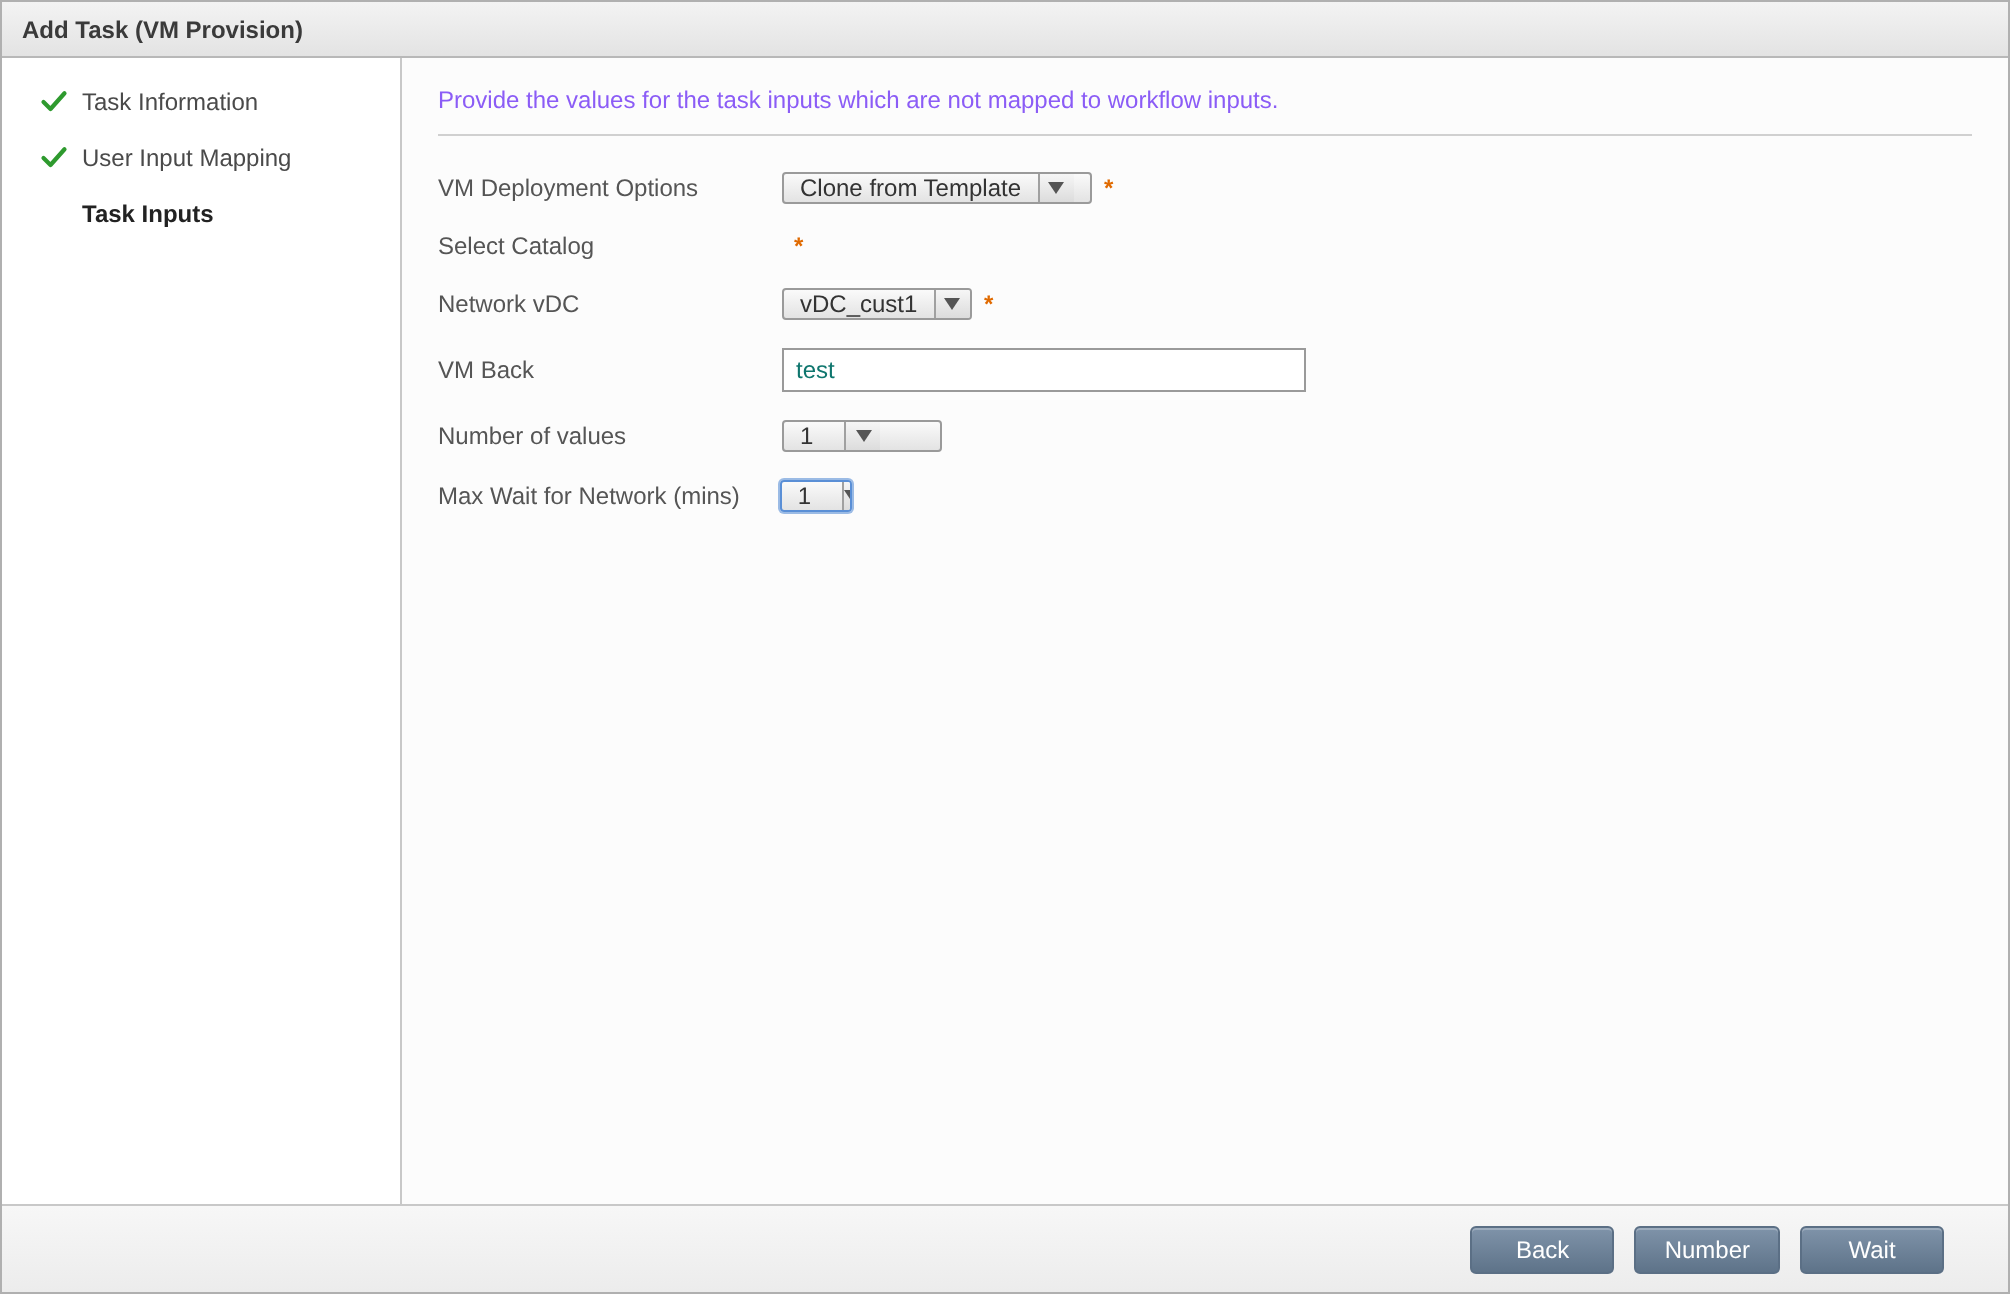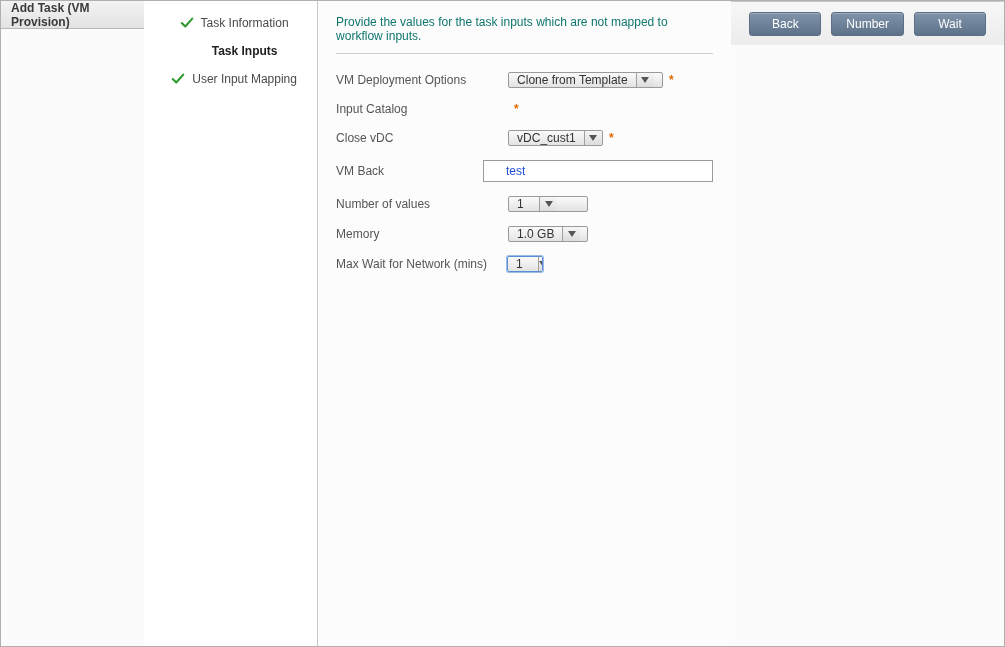--- a/index.html
+++ b/index.html
@@ -8,21 +8,21 @@
     font-family: Arial, Helvetica, sans-serif;
     font-size: 12px;
     color: #444;
     background: #f0f0f0;
   }
   .window {
     width: 1005px; height: 647px;
     background: #fbfbfb;
     border: 1px solid #b0b0b0;
     display: flex;
-    flex-direction: row;
+    flex-direction: column;
     box-shadow: 0 0 3px rgba(0,0,0,0.25);
   }
   .titlebar {
     height: 28px;
     background: linear-gradient(#f3f3f3, #e3e3e3);
     border-bottom: 1px solid #b8b8b8;
     display: flex;
     align-items: center;
     padding: 0 10px;
     font-weight: bold;
@@ -38,42 +38,41 @@
     border-right: 1px solid #c8c8c8;
     background: #fff;
     padding: 8px 0;
   }
   .sidebar-item {
     display: flex;
     align-items: center;
     padding: 6px 12px 6px 18px;
     cursor: pointer;
     color: #4a4a4a;
-    justify-content: center;
   }
   .sidebar-item .chk {
     width: 16px; height: 16px;
     margin-right: 6px;
     display: inline-flex;
     align-items: center; justify-content: center;
   }
   .sidebar-item.active {
     font-weight: bold;
     color: #222;
   }
   .sidebar-item .chk svg { width: 14px; height: 14px; }
 
   .main {
     flex: 1 1 auto;
     padding: 14px 18px;
     overflow: auto;
     background: #fcfcfc;
   }
   .instruct {
-    color: #0f766e;
+    color: #8b5cf6;
     padding-bottom: 10px;
     border-bottom: 1px solid #d0d0d0;
     margin-bottom: 18px;
   }
   .form-row {
     display: flex;
     align-items: center;
     margin-bottom: 14px;
   }
   .form-label {
@@ -108,33 +107,33 @@
   .dropdown .dd-btn svg { width: 8px; height: 6px; }
   .req {
     color: #e06a00;
     margin-left: 6px;
     font-weight: bold;
   }
   .textinput {
     height: 22px;
     width: 262px;
     border: 1px solid #9a9a9a;
-    padding: 0 22px;
+    padding: 0 6px;
     font-family: inherit;
     font-size: 12px;
-    color: #1d4ed8;
+    color: #0f766e;
     background: #fff;
   }
   .footer {
     height: 44px;
     border-top: 1px solid #c8c8c8;
     display: flex;
     align-items: center;
     justify-content: flex-end;
-    padding: 0 18px;
+    padding: 0 32px;
     gap: 10px;
     background: linear-gradient(#f7f7f7, #ececec);
   }
   .btn {
     min-width: 72px;
     height: 24px;
     border: 1px solid #5b6f85;
     background: linear-gradient(#7f93a9, #5e7389);
     color: #fff;
     font-size: 12px;
@@ -157,57 +156,57 @@
 
     <div class="sidebar">
       <div class="sidebar-item">
         <span class="chk">
           <svg viewBox="0 0 16 16">
               <path d="M2 8 L6 12 L14 3" stroke="#2e9a2e" stroke-width="2.4" fill="none" stroke-linecap="round" stroke-linejoin="round"></path>
             </svg>
         </span>
         <span>Task Information</span>
       </div>
-      <div class="sidebar-item active">
-        <span class="chk"></span>
-        <span>Task Inputs</span>
-      </div>
       <div class="sidebar-item">
         <span class="chk">
           <svg viewBox="0 0 16 16">
               <path d="M2 8 L6 12 L14 3" stroke="#2e9a2e" stroke-width="2.4" fill="none" stroke-linecap="round" stroke-linejoin="round"></path>
             </svg>
         </span>
         <span>User Input Mapping</span>
       </div>
+      <div class="sidebar-item active">
+        <span class="chk"></span>
+        <span>Task Inputs</span>
+      </div>
     </div>
 
     <div class="main">
       <div class="instruct">Provide the values for the task inputs which are not mapped to workflow inputs.</div>
 
       <div class="form-row">
         <div class="form-label">VM Deployment Options</div>
         <div class="dropdown" style="width:155px">
           <span class="dd-text">Clone from Template</span>
           <span class="dd-btn">
             <svg viewBox="0 0 8 6">
                 <path d="M0 0 L8 0 L4 6 Z" fill="#555"></path>
               </svg>
           </span>
         </div>
         <span class="req">*</span>
       </div>
 
       <div class="form-row">
-        <div class="form-label">Input Catalog</div>
+        <div class="form-label">Select Catalog</div>
         <span class="req">*</span>
       </div>
 
       <div class="form-row">
-        <div class="form-label">Close vDC</div>
+        <div class="form-label">Network vDC</div>
         <div class="dropdown" style="width:95px">
           <span class="dd-text">vDC_cust1</span>
           <span class="dd-btn">
             <svg viewBox="0 0 8 6">
                 <path d="M0 0 L8 0 L4 6 Z" fill="#555"></path>
               </svg>
           </span>
         </div>
         <span class="req">*</span>
       </div>
@@ -222,31 +221,20 @@
         <div class="dropdown" style="width:80px">
           <span class="dd-text">1</span>
           <span class="dd-btn">
             <svg viewBox="0 0 8 6">
                 <path d="M0 0 L8 0 L4 6 Z" fill="#555"></path>
               </svg>
           </span>
         </div>
       </div>
 
-      <div class="form-row">
-        <div class="form-label">Memory</div>
-        <div class="dropdown" style="width:80px">
-          <span class="dd-text">1.0 GB</span>
-          <span class="dd-btn">
-            <svg viewBox="0 0 8 6">
-                <path d="M0 0 L8 0 L4 6 Z" fill="#555"></path>
-              </svg>
-          </span>
-        </div>
-      </div>
 
       <div class="form-row">
         <div class="form-label" style="width:auto;margin-right:20px">Max Wait for Network (mins)</div>
         <div class="dropdown focus" style="width:36px">
           <span class="dd-text">1</span>
           <span class="dd-btn">
             <svg viewBox="0 0 8 6">
                 <path d="M0 0 L8 0 L4 6 Z" fill="#555"></path>
               </svg>
           </span>

